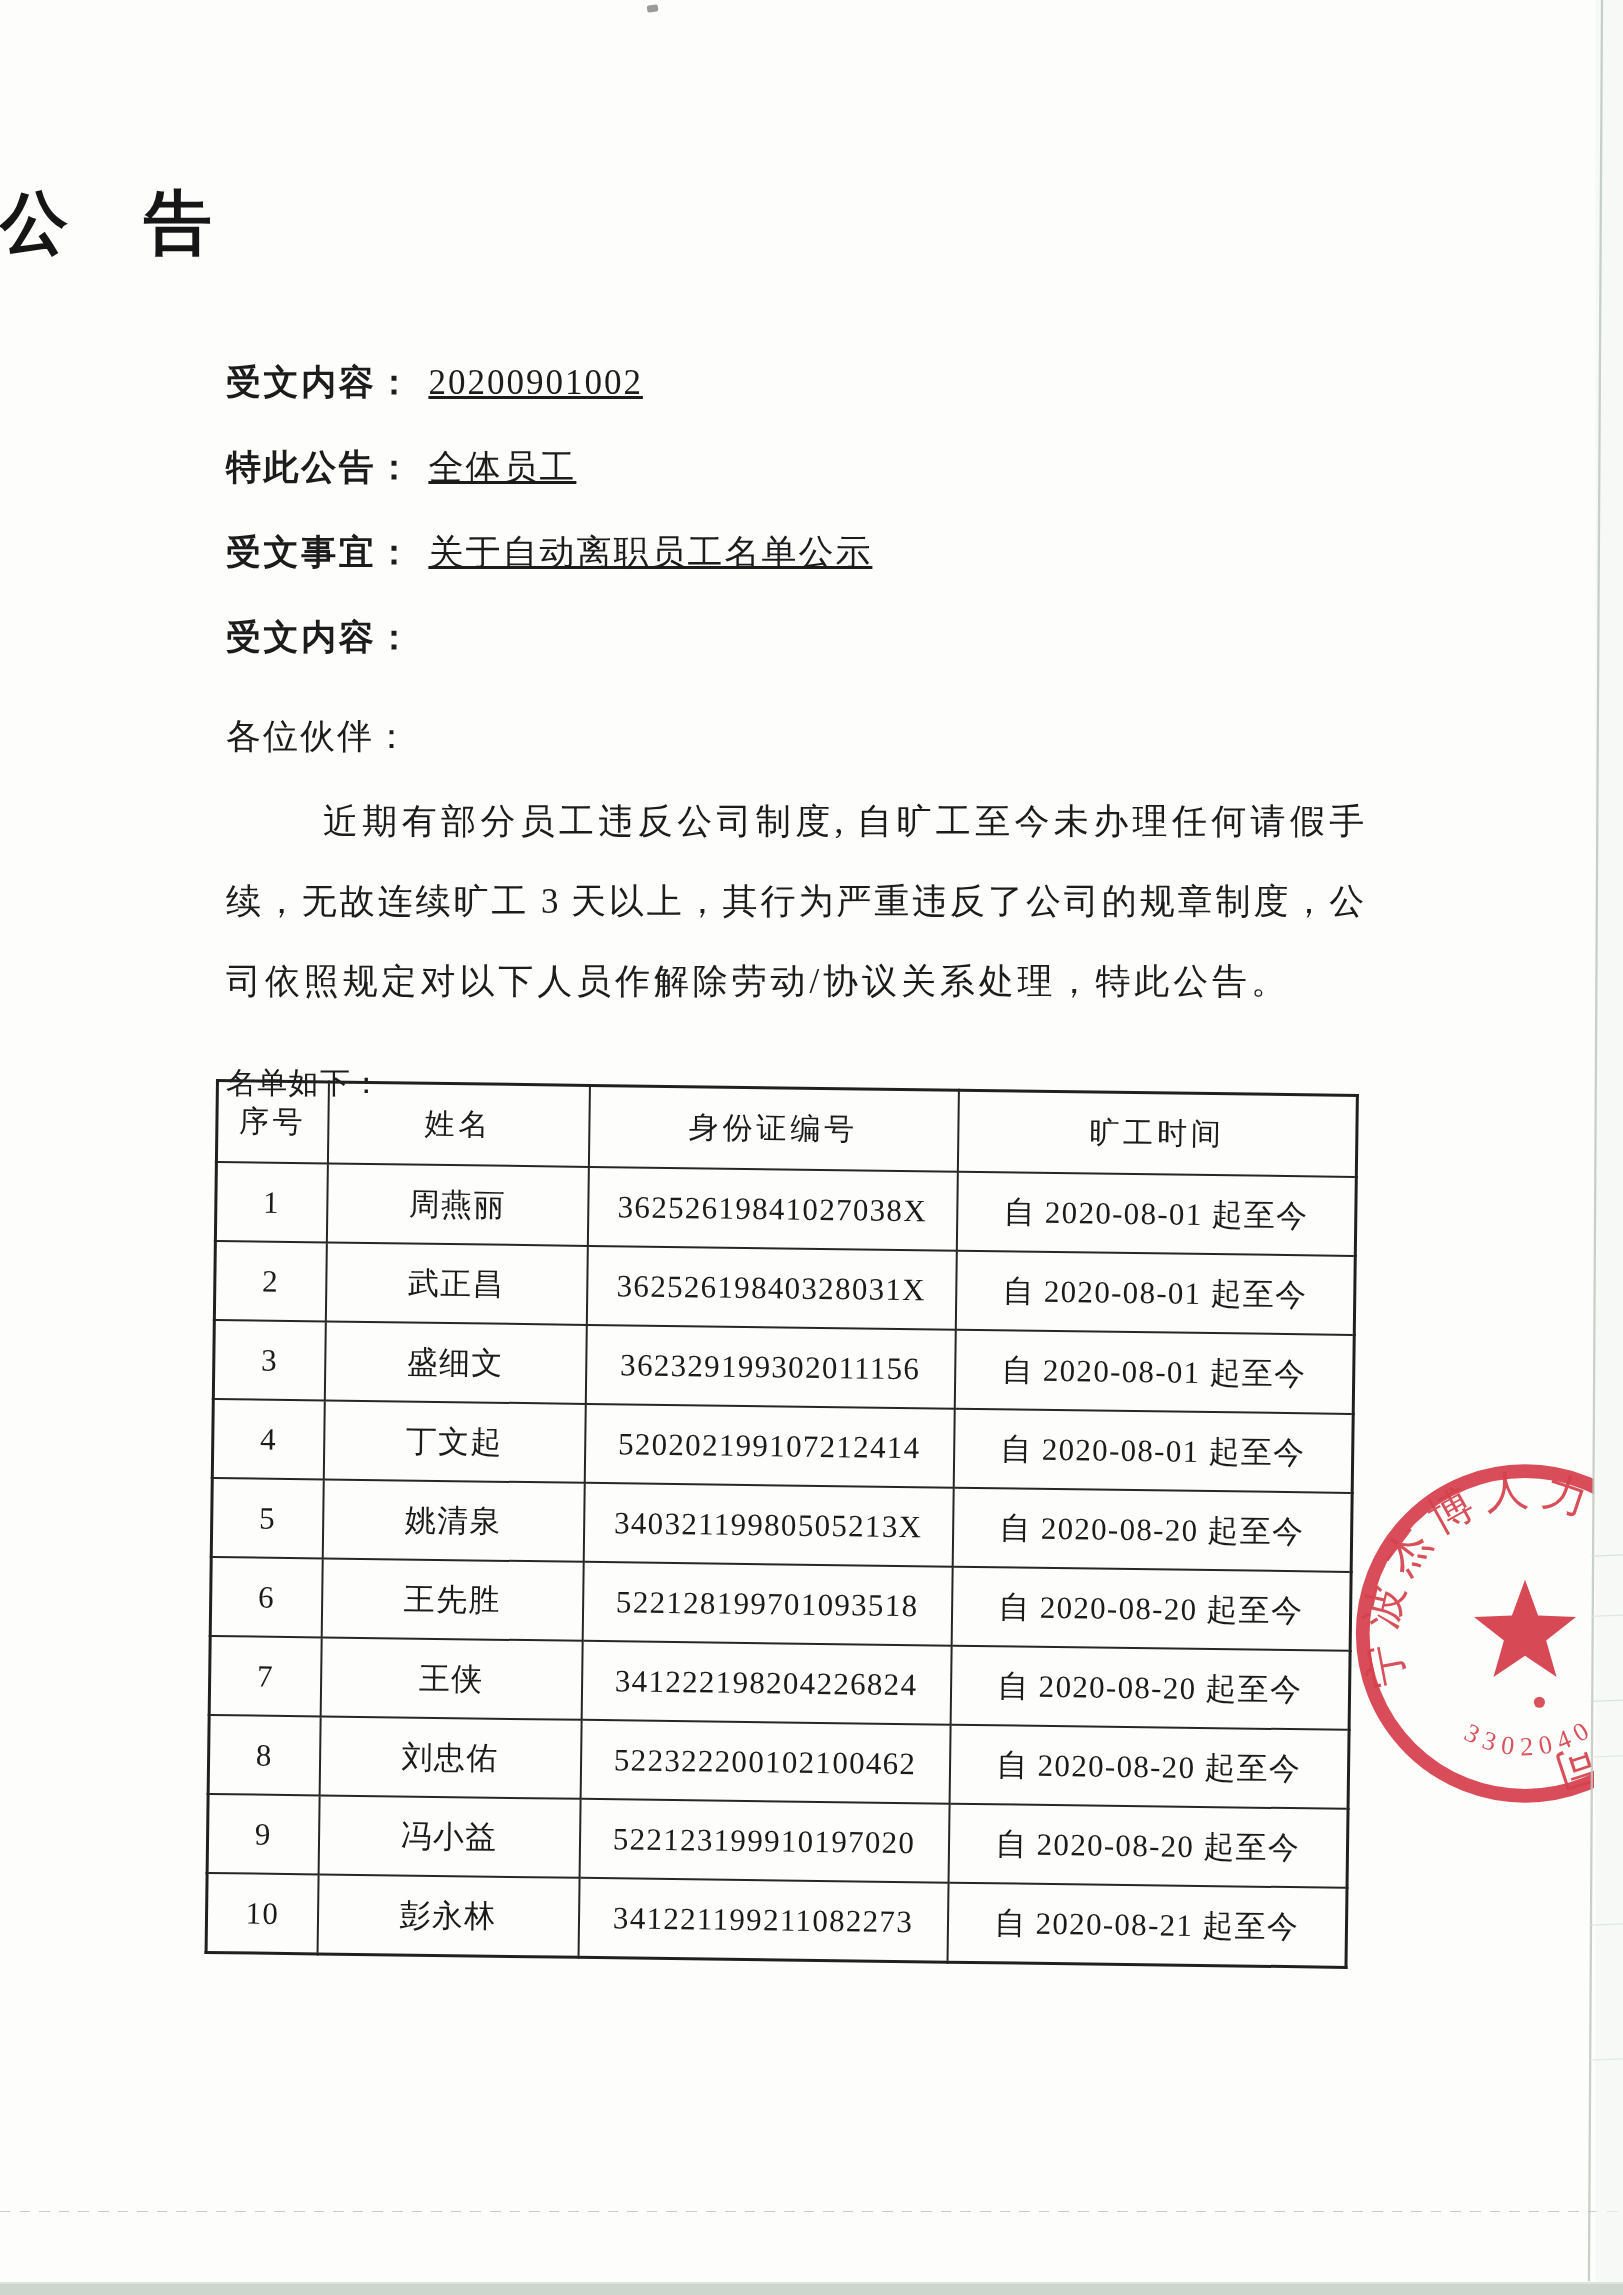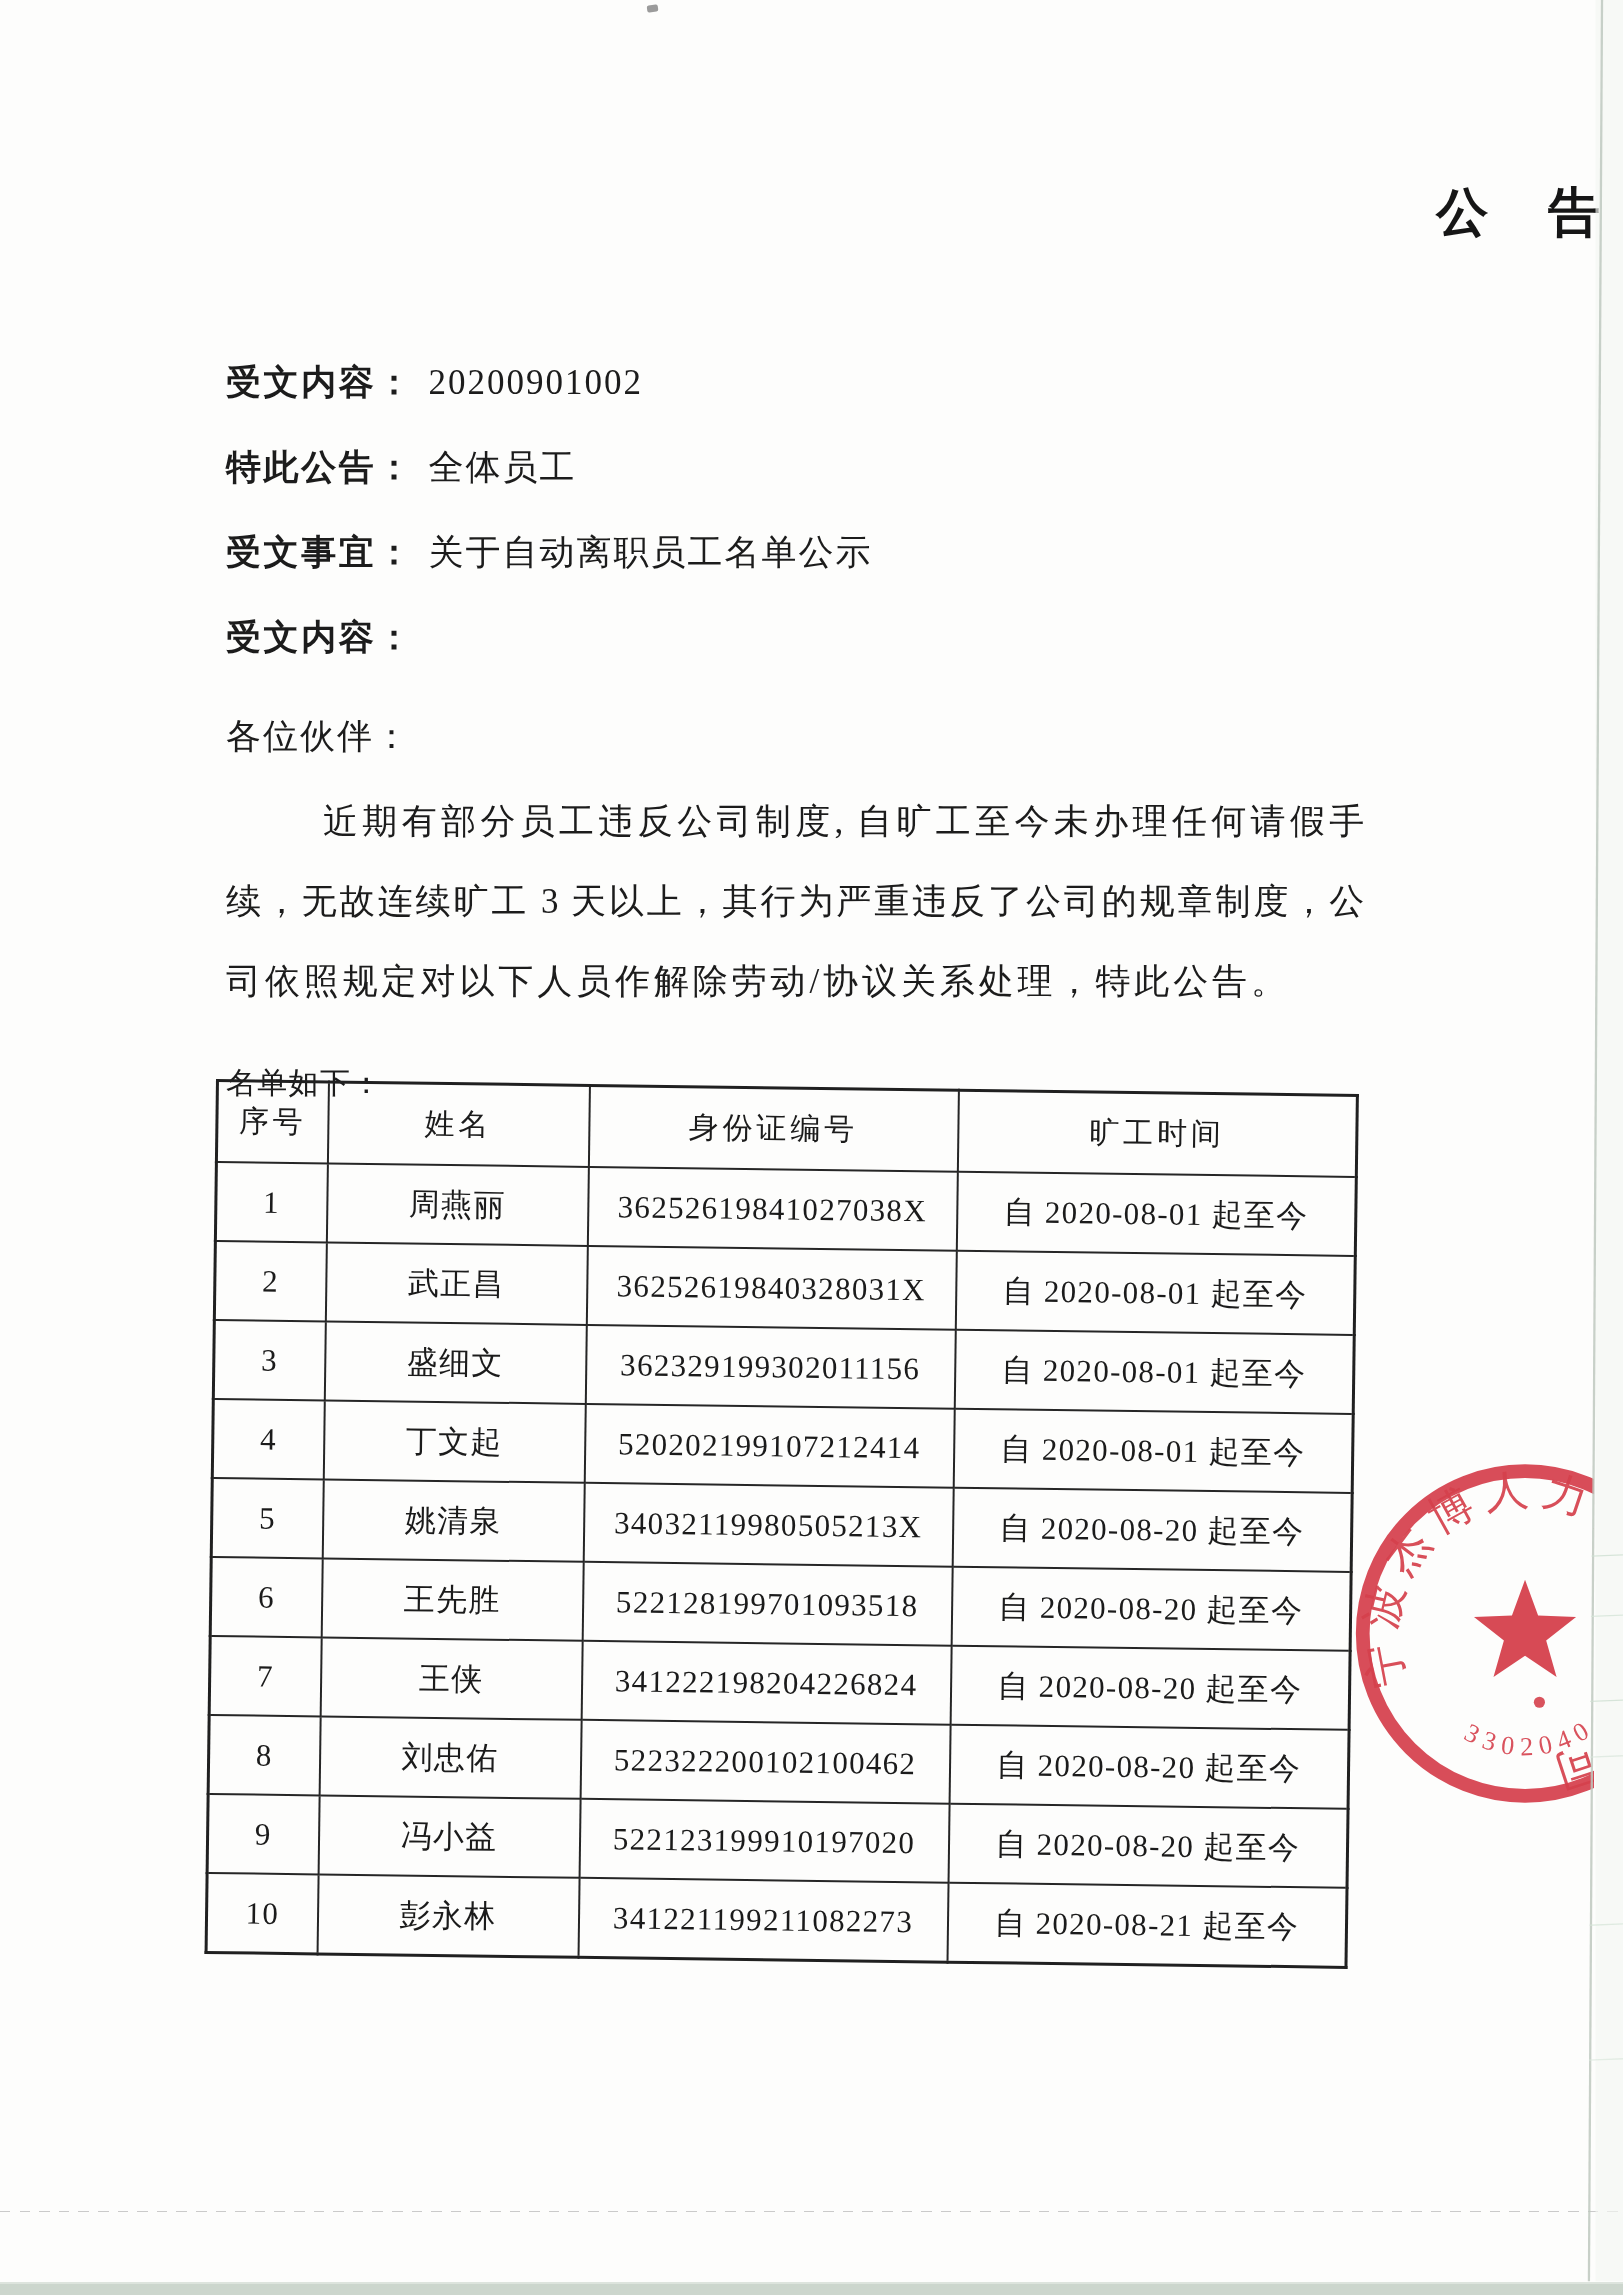--- a/index.html
+++ b/index.html
@@ -4,28 +4,28 @@
 <style>
   html,body{margin:0;padding:0;}
   body{
     width:1623px;height:2295px;position:relative;overflow:hidden;
     background:#fdfdfc;
     font-family:"Liberation Serif","DejaVu Serif",serif;
     color:#1c1c1c;
   }
   .page{position:absolute;inset:0;}
   .title{
-    position:absolute;top:178px;left:17px;width:1587px;
-    text-align:right;font-size:52px;font-weight:700;letter-spacing:3.9px;
+    position:absolute;top:178px;left:0;width:1587px;
+    text-align:left;font-size:68px;font-weight:700;letter-spacing:3.9px;
     color:#161616;
   }
   .fields{position:absolute;left:226px;top:340px;width:1152px;}
   .field-row{height:85px;display:flex;align-items:center;font-size:35px;}
   .field-label{font-weight:700;letter-spacing:2.6px;}
-  .field-value{margin-left:14.4px;letter-spacing:2px;}
+  .field-value{margin-left:14.4px;letter-spacing:2px;text-decoration:underline;}
   .greeting{
     position:absolute;left:226px;top:694px;height:85px;
     display:flex;align-items:center;font-size:35px;letter-spacing:2px;
   }
   .paragraph{position:absolute;left:226px;top:782px;width:1139px;}
   .para-line{
     height:80px;line-height:80px;font-size:35px;
     text-align:justify;text-align-last:justify;letter-spacing:0.7px;
     white-space:nowrap;
   }

